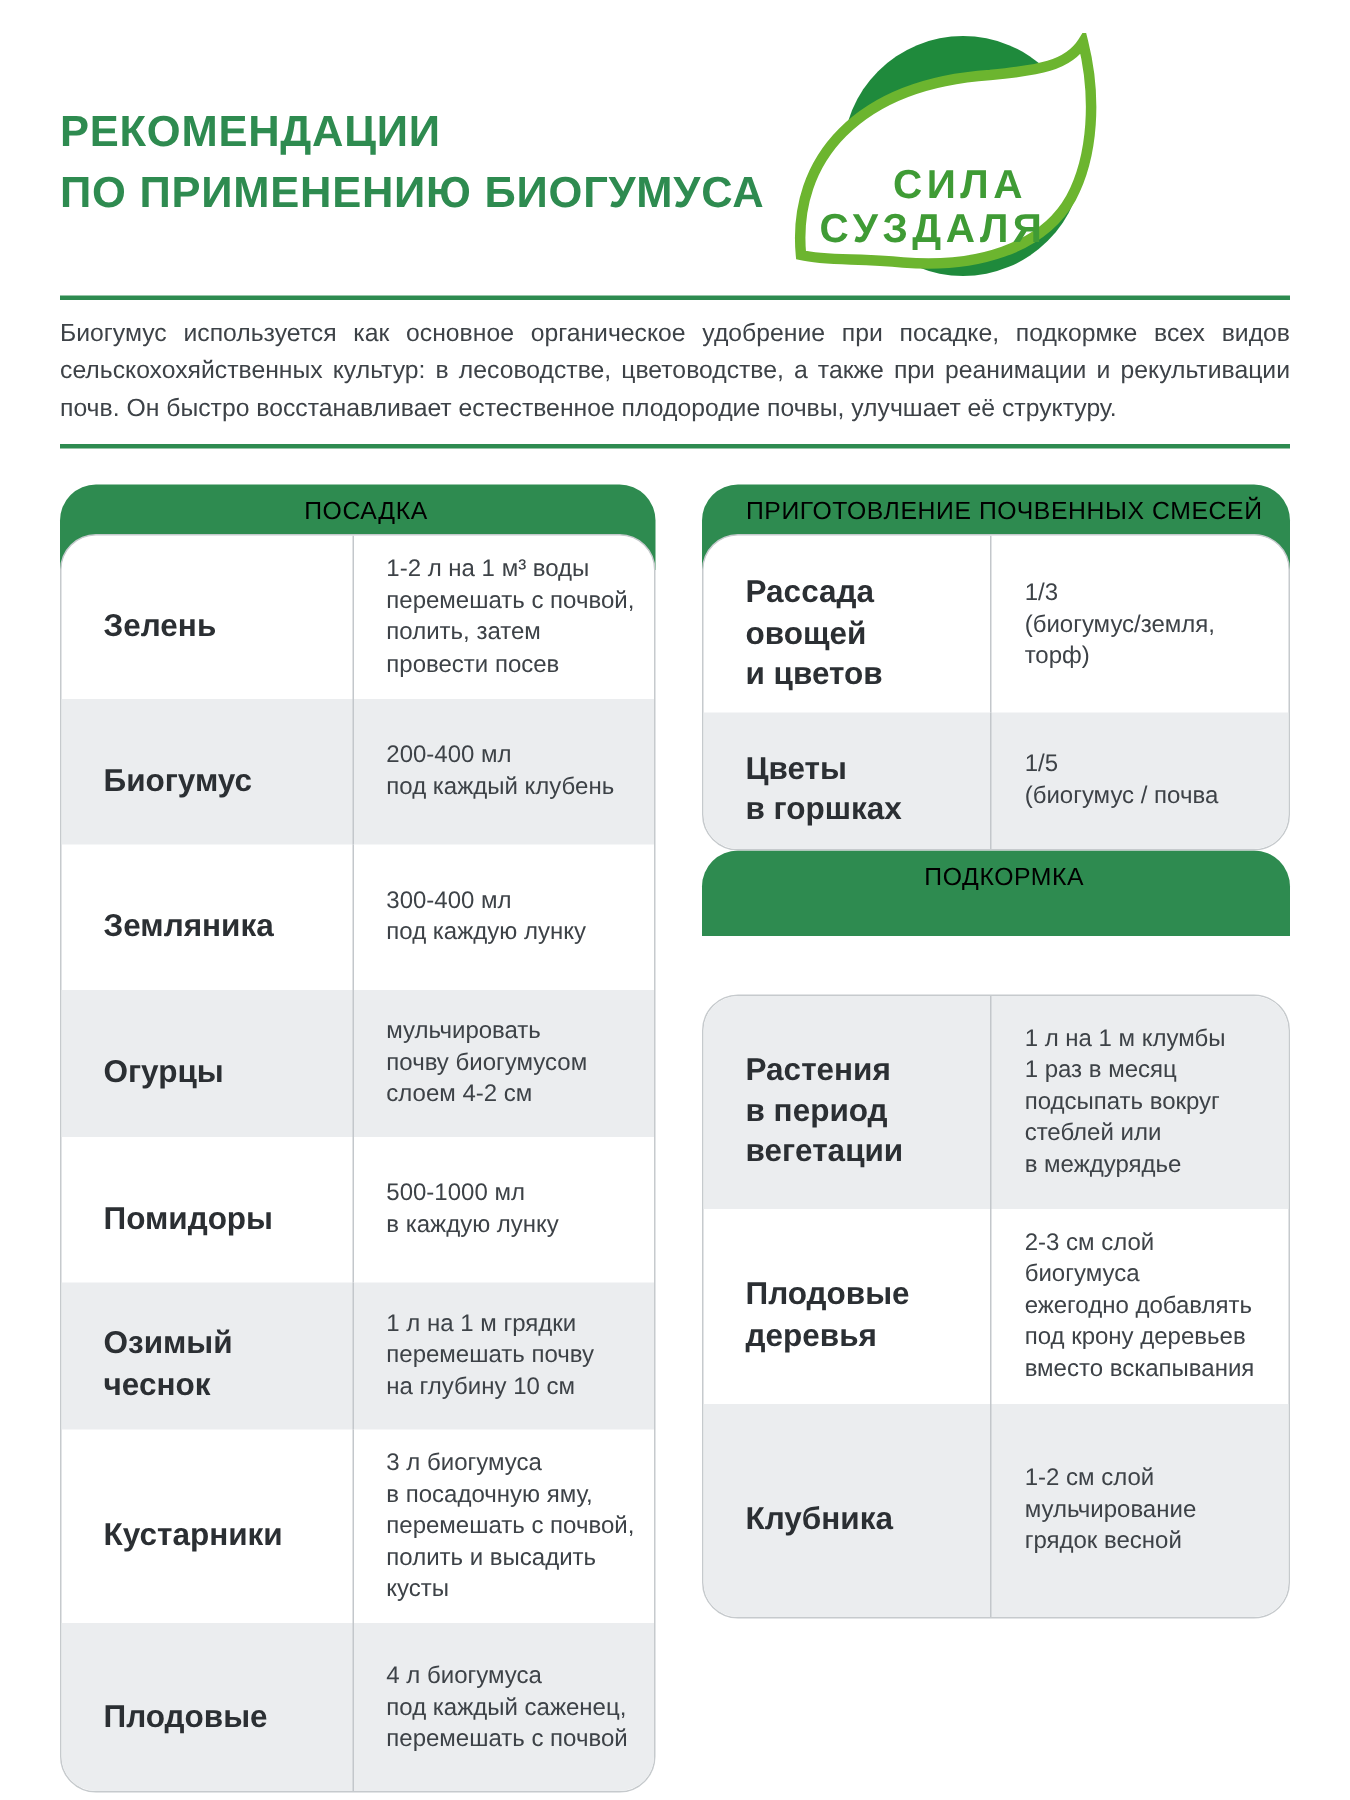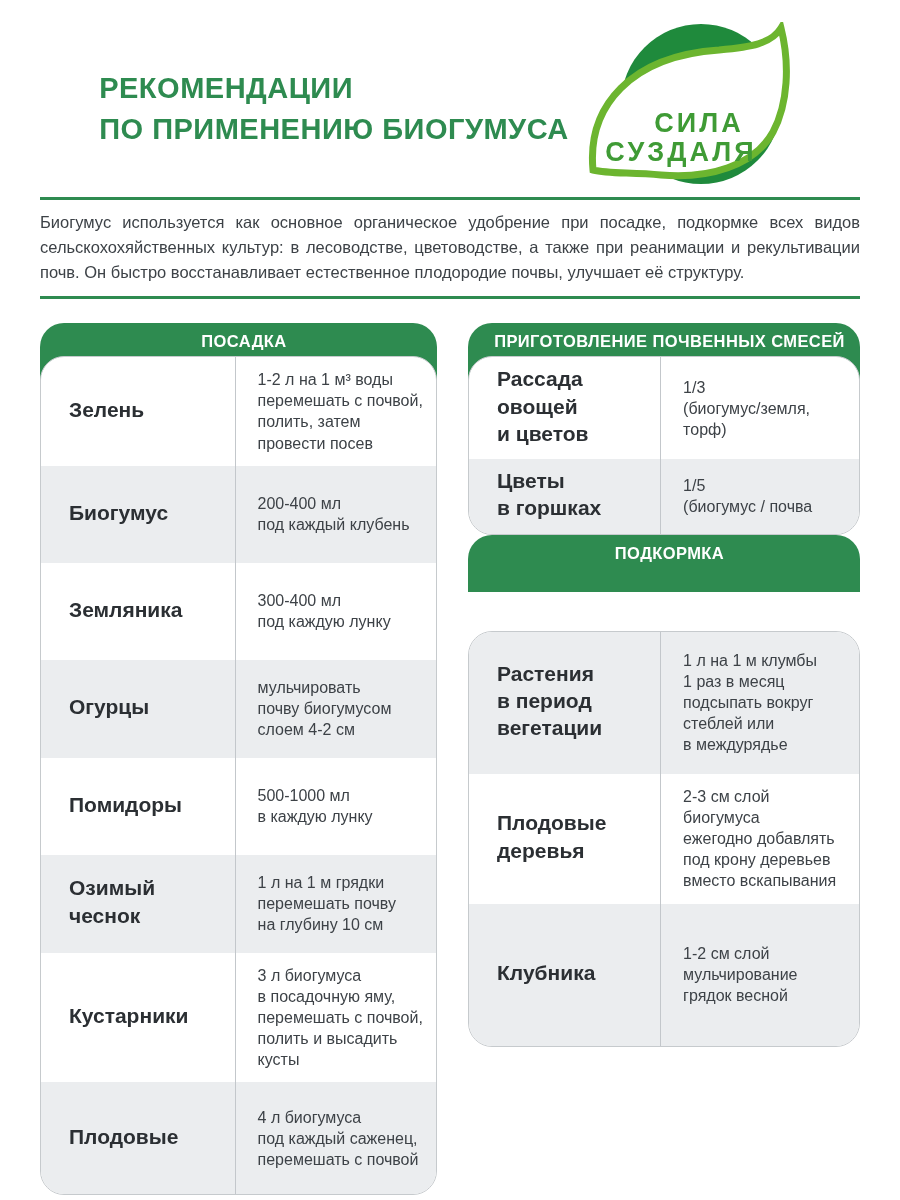--- a/index.html
+++ b/index.html
@@ -9,21 +9,21 @@
     --text-dark:#2b2f33;
     --text-body:#3d4247;
   }
   html,body{margin:0;padding:0;background:#fff;}
   .page{
     width:900px;height:1200px;box-sizing:border-box;
     padding:22px 40px;background:#fff;position:relative;overflow:hidden;
     font-family:"Liberation Sans",sans-serif;
   }
   
-  .top{display:flex;justify-content:center;align-items:flex-start;height:165px;}
+  .top{display:flex;justify-content:flex-start;align-items:flex-start;height:165px;}
   .title{
     margin:46px 0 0;font-size:29px;line-height:1.4;font-weight:700;
     color:var(--green);letter-spacing:.5px;
   }
   .title span{display:block;}
   .logo{width:232px;height:165px;flex:0 0 auto;}
   
   .rule{height:3px;background:var(--green);}
   .rule.r1{margin-top:10px;}
   .intro{
@@ -31,31 +31,31 @@
     color:var(--text-body);text-align:justify;
   }
   
   .content{display:flex;gap:31px;margin-top:24px;}
   .col-left{width:397px;flex:0 0 auto;}
   .col-right{width:392px;flex:0 0 auto;display:flex;flex-direction:column;}
   .table-card{width:100%;}
   .thead{
     background:var(--green);border-radius:24px 24px 0 0;height:57px;
     box-sizing:border-box;padding-top:9px;text-align:center;
-    color:#ffffff;font-weight:700;font-size:16.5px;letter-spacing:.4px;padding-left:11px;
+    color:#000000;font-weight:400;font-size:16.5px;letter-spacing:.4px;padding-left:11px;
   }
   .tbody{
     border:1px solid var(--border);border-radius:24px;margin-top:-24px;
     overflow:hidden;background:#fff;position:relative;
   }
   .row{display:flex;align-items:stretch;}
   .row.gray{background:var(--row-gray);}
   .cell{box-sizing:border-box;display:flex;flex-direction:column;justify-content:center;}
   .cell.name{
-    width:49%;padding:8px 8px 12px 28px;font-size:21px;font-weight:700;
+    width:49%;padding:24px 8px 12px 28px;font-size:21px;font-weight:700;
     color:var(--text-dark);white-space:pre-line;line-height:1.3;
   }
   .cell.desc{
     width:51%;border-left:1px solid #c3c7cb;padding:12px 10px 12px 22px;
     font-size:16px;color:var(--text-body);white-space:pre-line;line-height:1.32;
   }
   
   #t-posadka .row:nth-child(1){min-height:100px}
   #t-posadka .row:nth-child(2){min-height:97px}
   #t-posadka .row:nth-child(3){min-height:97px}

